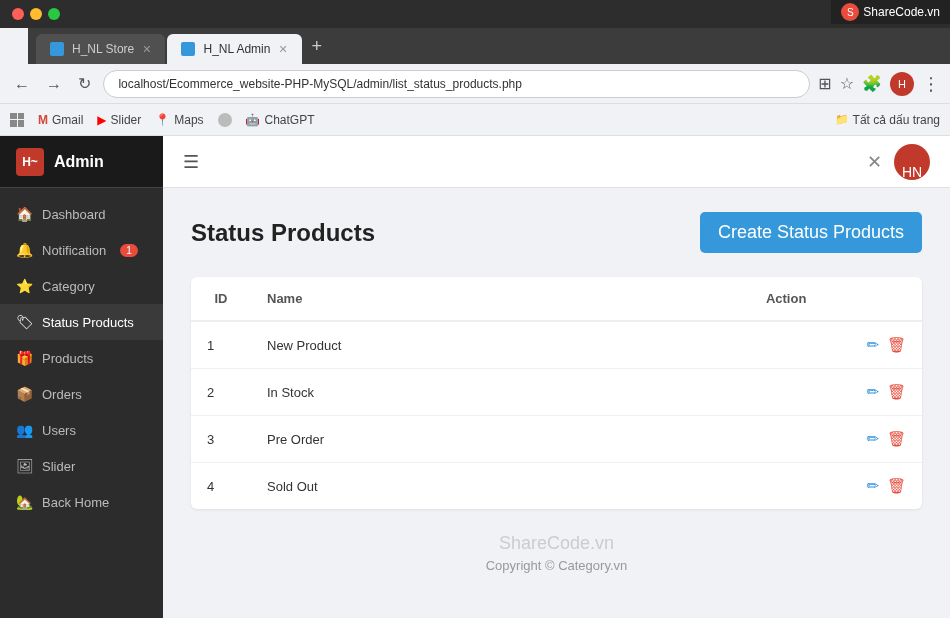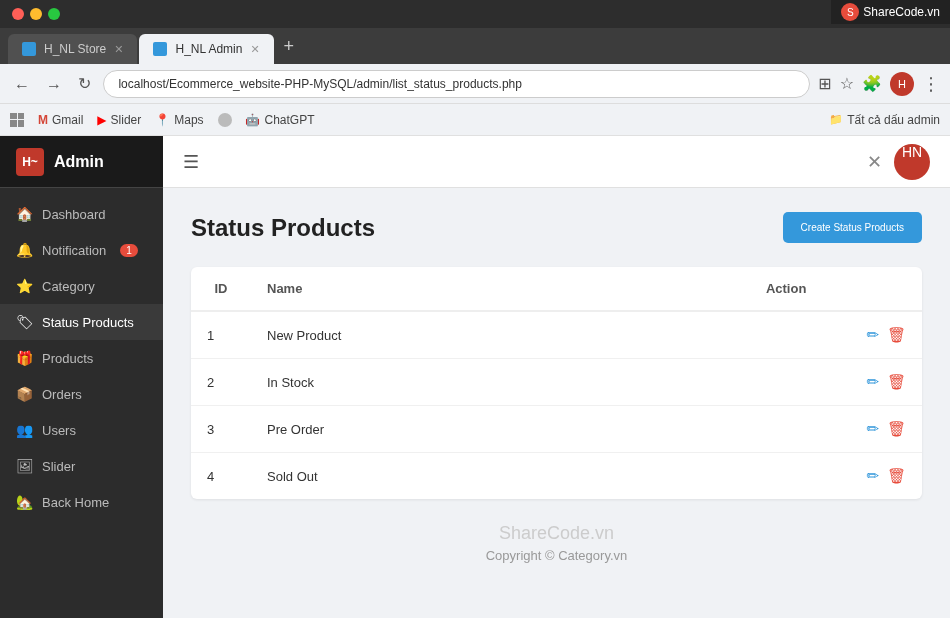--- a/index.html
+++ b/index.html
@@ -20,20 +20,21 @@
     .dot-yellow { background: #febc2e; }
     .dot-green { background: #28c840; }
 
     .browser-tabs {
       background: #3c3c3c;
       height: 36px;
       display: flex;
       align-items: flex-end;
       padding: 0 8px;
       gap: 2px;
+      margin-left: 28px;
     }
     .tab {
       background: #505050;
       color: #ccc;
       padding: 6px 14px;
       border-radius: 6px 6px 0 0;
       font-size: 12px;
       display: flex;
       align-items: center;
       gap: 8px;
@@ -149,21 +150,21 @@
       height: 52px;
       background: white;
       display: flex;
       align-items: center;
       justify-content: space-between;
       padding: 0 20px;
       border-bottom: 1px solid #e0e0e0;
     }
     .hamburger { font-size: 18px; cursor: pointer; color: #555; }
     .top-bar-right { display: flex; align-items: center; gap: 12px; }
-    .top-avatar { width: 36px; height: 36px; border-radius: 50%; background: #c0392b; color: white; font-size: 14px; display: flex; align-items: flex-start; justify-content: center; }
+    .top-avatar { width: 36px; height: 36px; border-radius: 50%; background: #c0392b; color: white; font-size: 14px; display: flex; align-items: flex-end; justify-content: center; }
     .close-icon { color: #888; font-size: 18px; cursor: pointer; }
 
     .content-area {
       flex: 1;
       padding: 24px 28px;
       overflow-y: auto;
       background: #f0f2f5;
     }
     .page-header {
       display: flex;
@@ -175,21 +176,21 @@
       font-size: 24px;
       font-weight: bold;
       color: #222;
     }
     .create-btn {
       background: #3498db;
       color: white;
       border: none;
       padding: 10px 18px;
       border-radius: 5px;
-      font-size: 10px;
+      font-size: 18px;
       cursor: pointer;
     }
 
     
     .table-container {
       background: white;
       border-radius: 6px;
       overflow: hidden;
       box-shadow: 0 1px 3px rgba(0,0,0,0.08);
     }
@@ -315,21 +316,21 @@
     </div>
     <div class="bookmark-item">
       <span style="width:14px;height:14px;border-radius:50%;background:#bbb;display:inline-block;"></span>
     </div>
     <div class="bookmark-item">
       <span style="font-size:12px;">🤖</span>
       <span>ChatGPT</span>
     </div>
     <div class="bookmark-right">
       <span style="font-size:11px;">📁</span>
-      <span>Tất cả dấu admin</span>
+      <span>Tất cả dấu trang</span>
     </div>
   </div>
 </div>
 
 <div class="app-layout">
 
   <div class="sidebar">
     <div class="sidebar-header">
       <div class="sidebar-logo">
         <span>H~</span>

